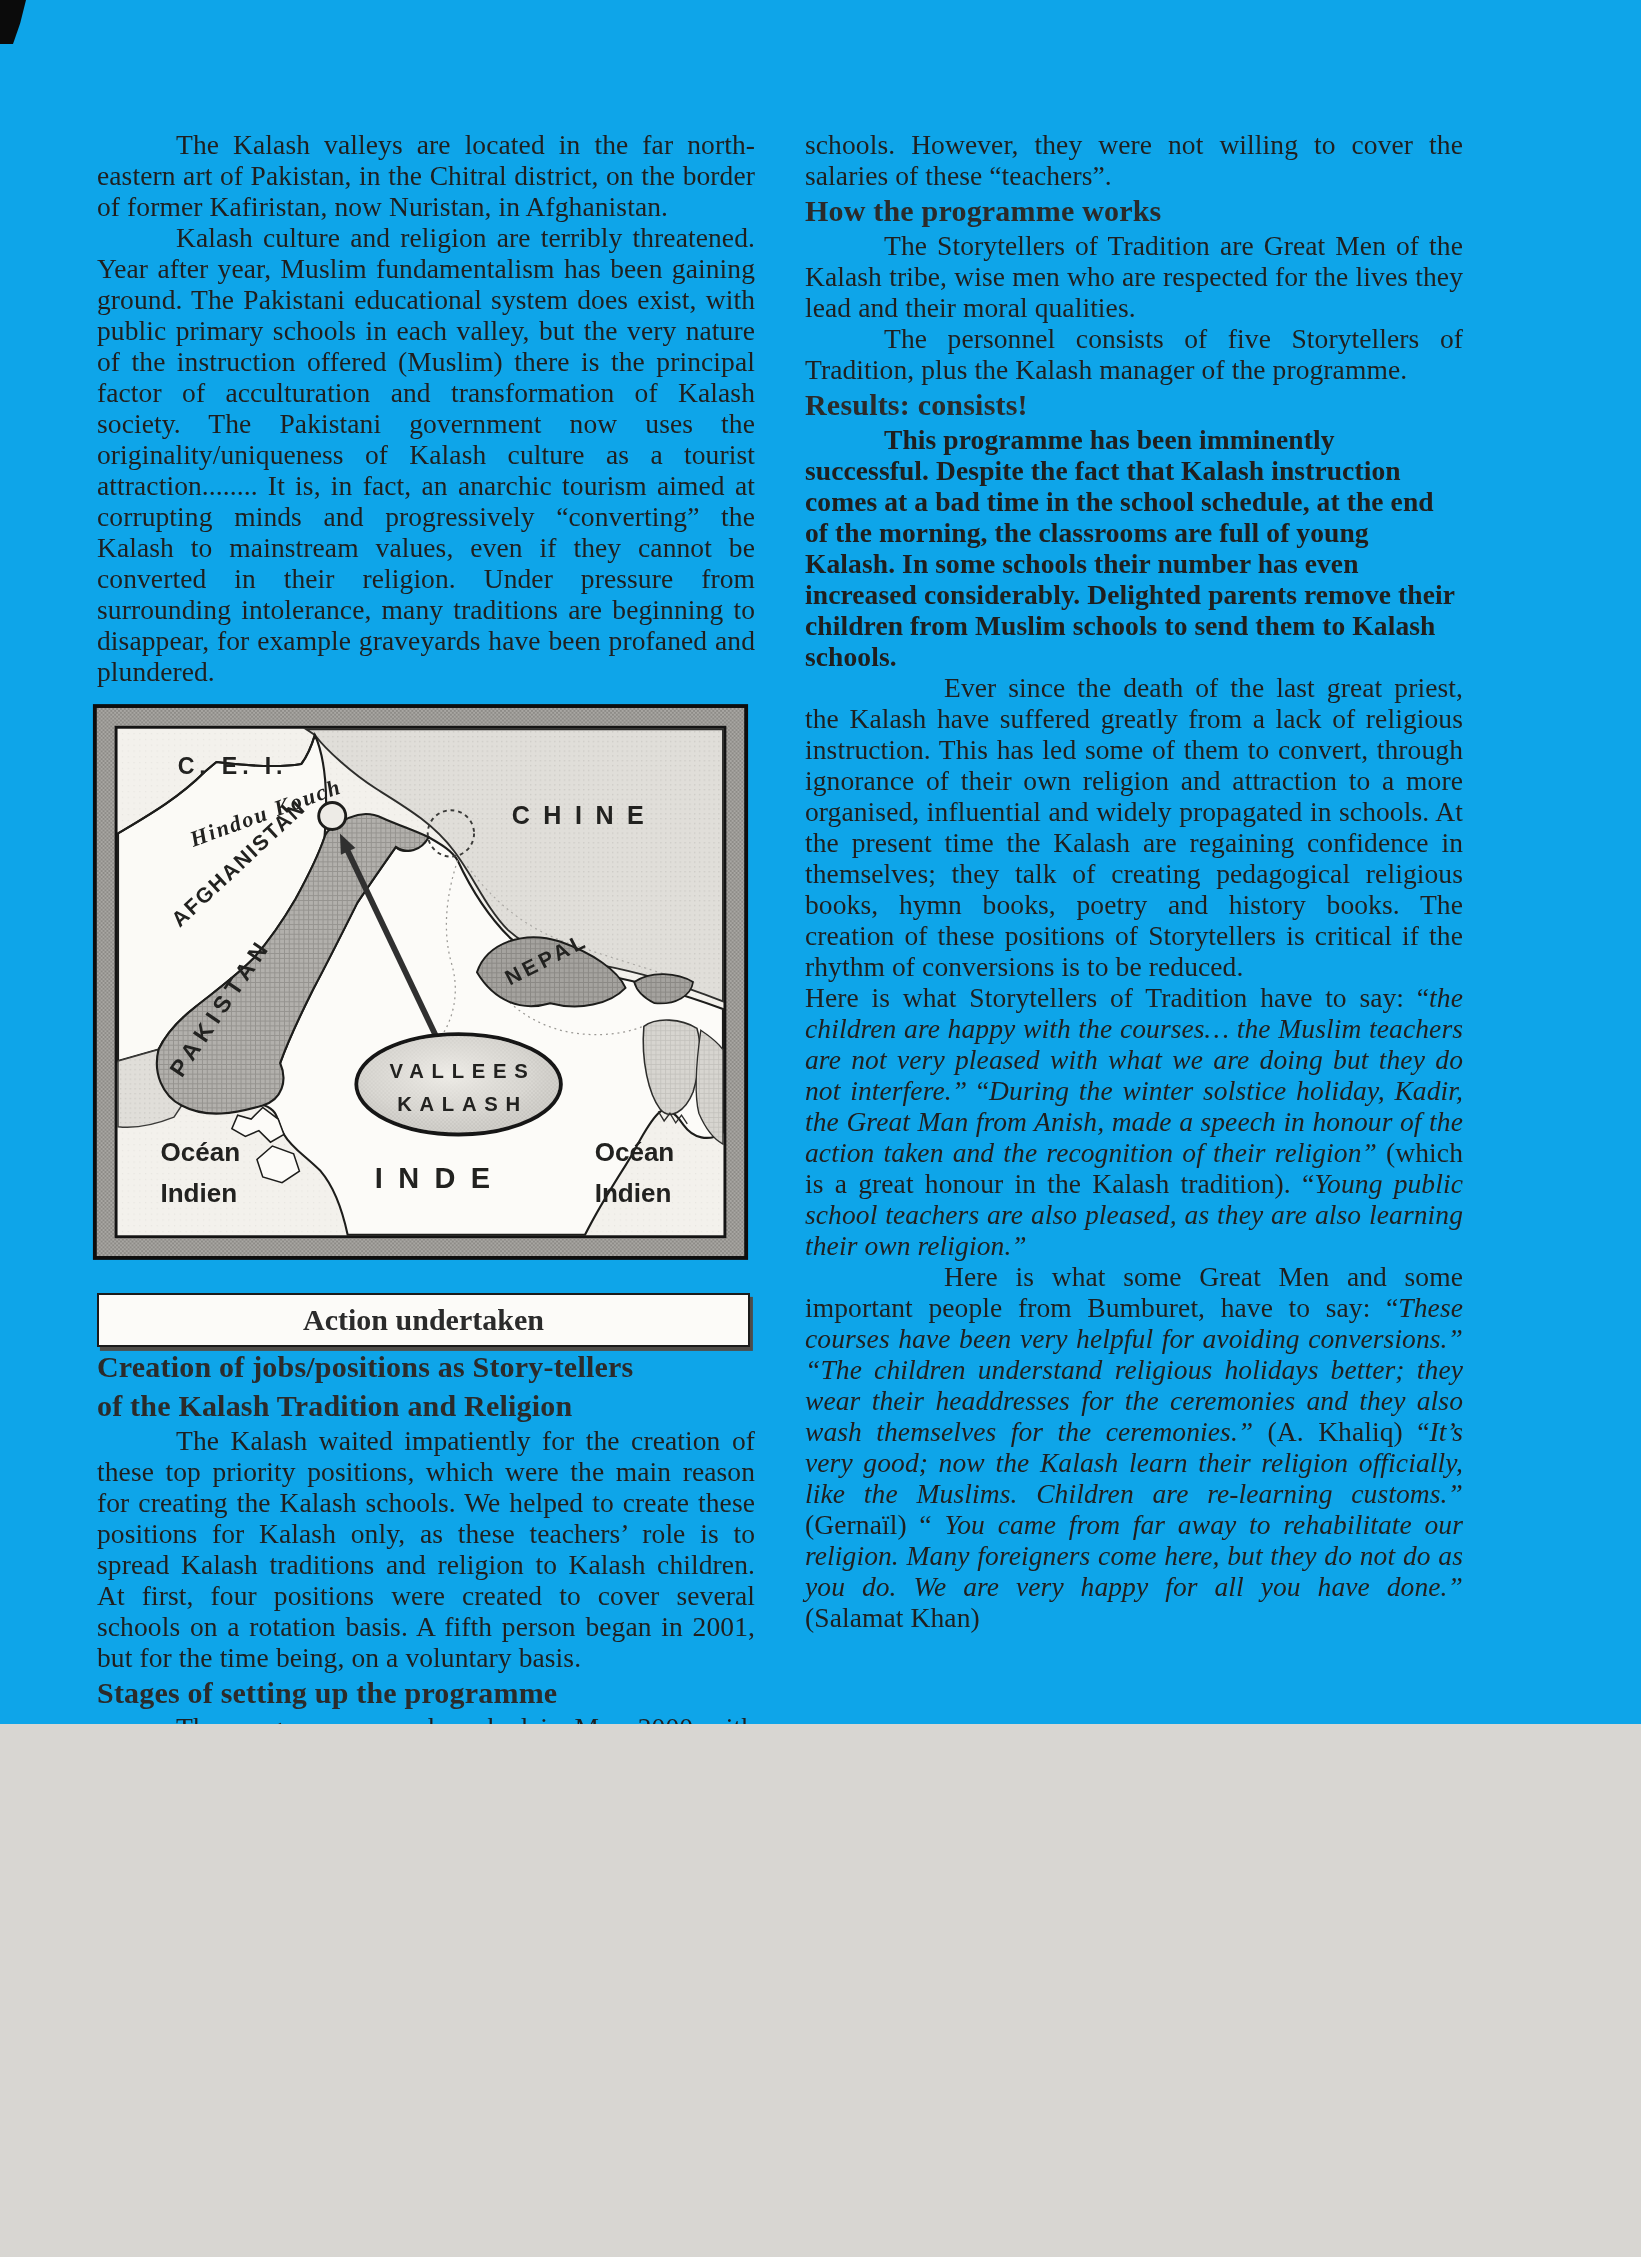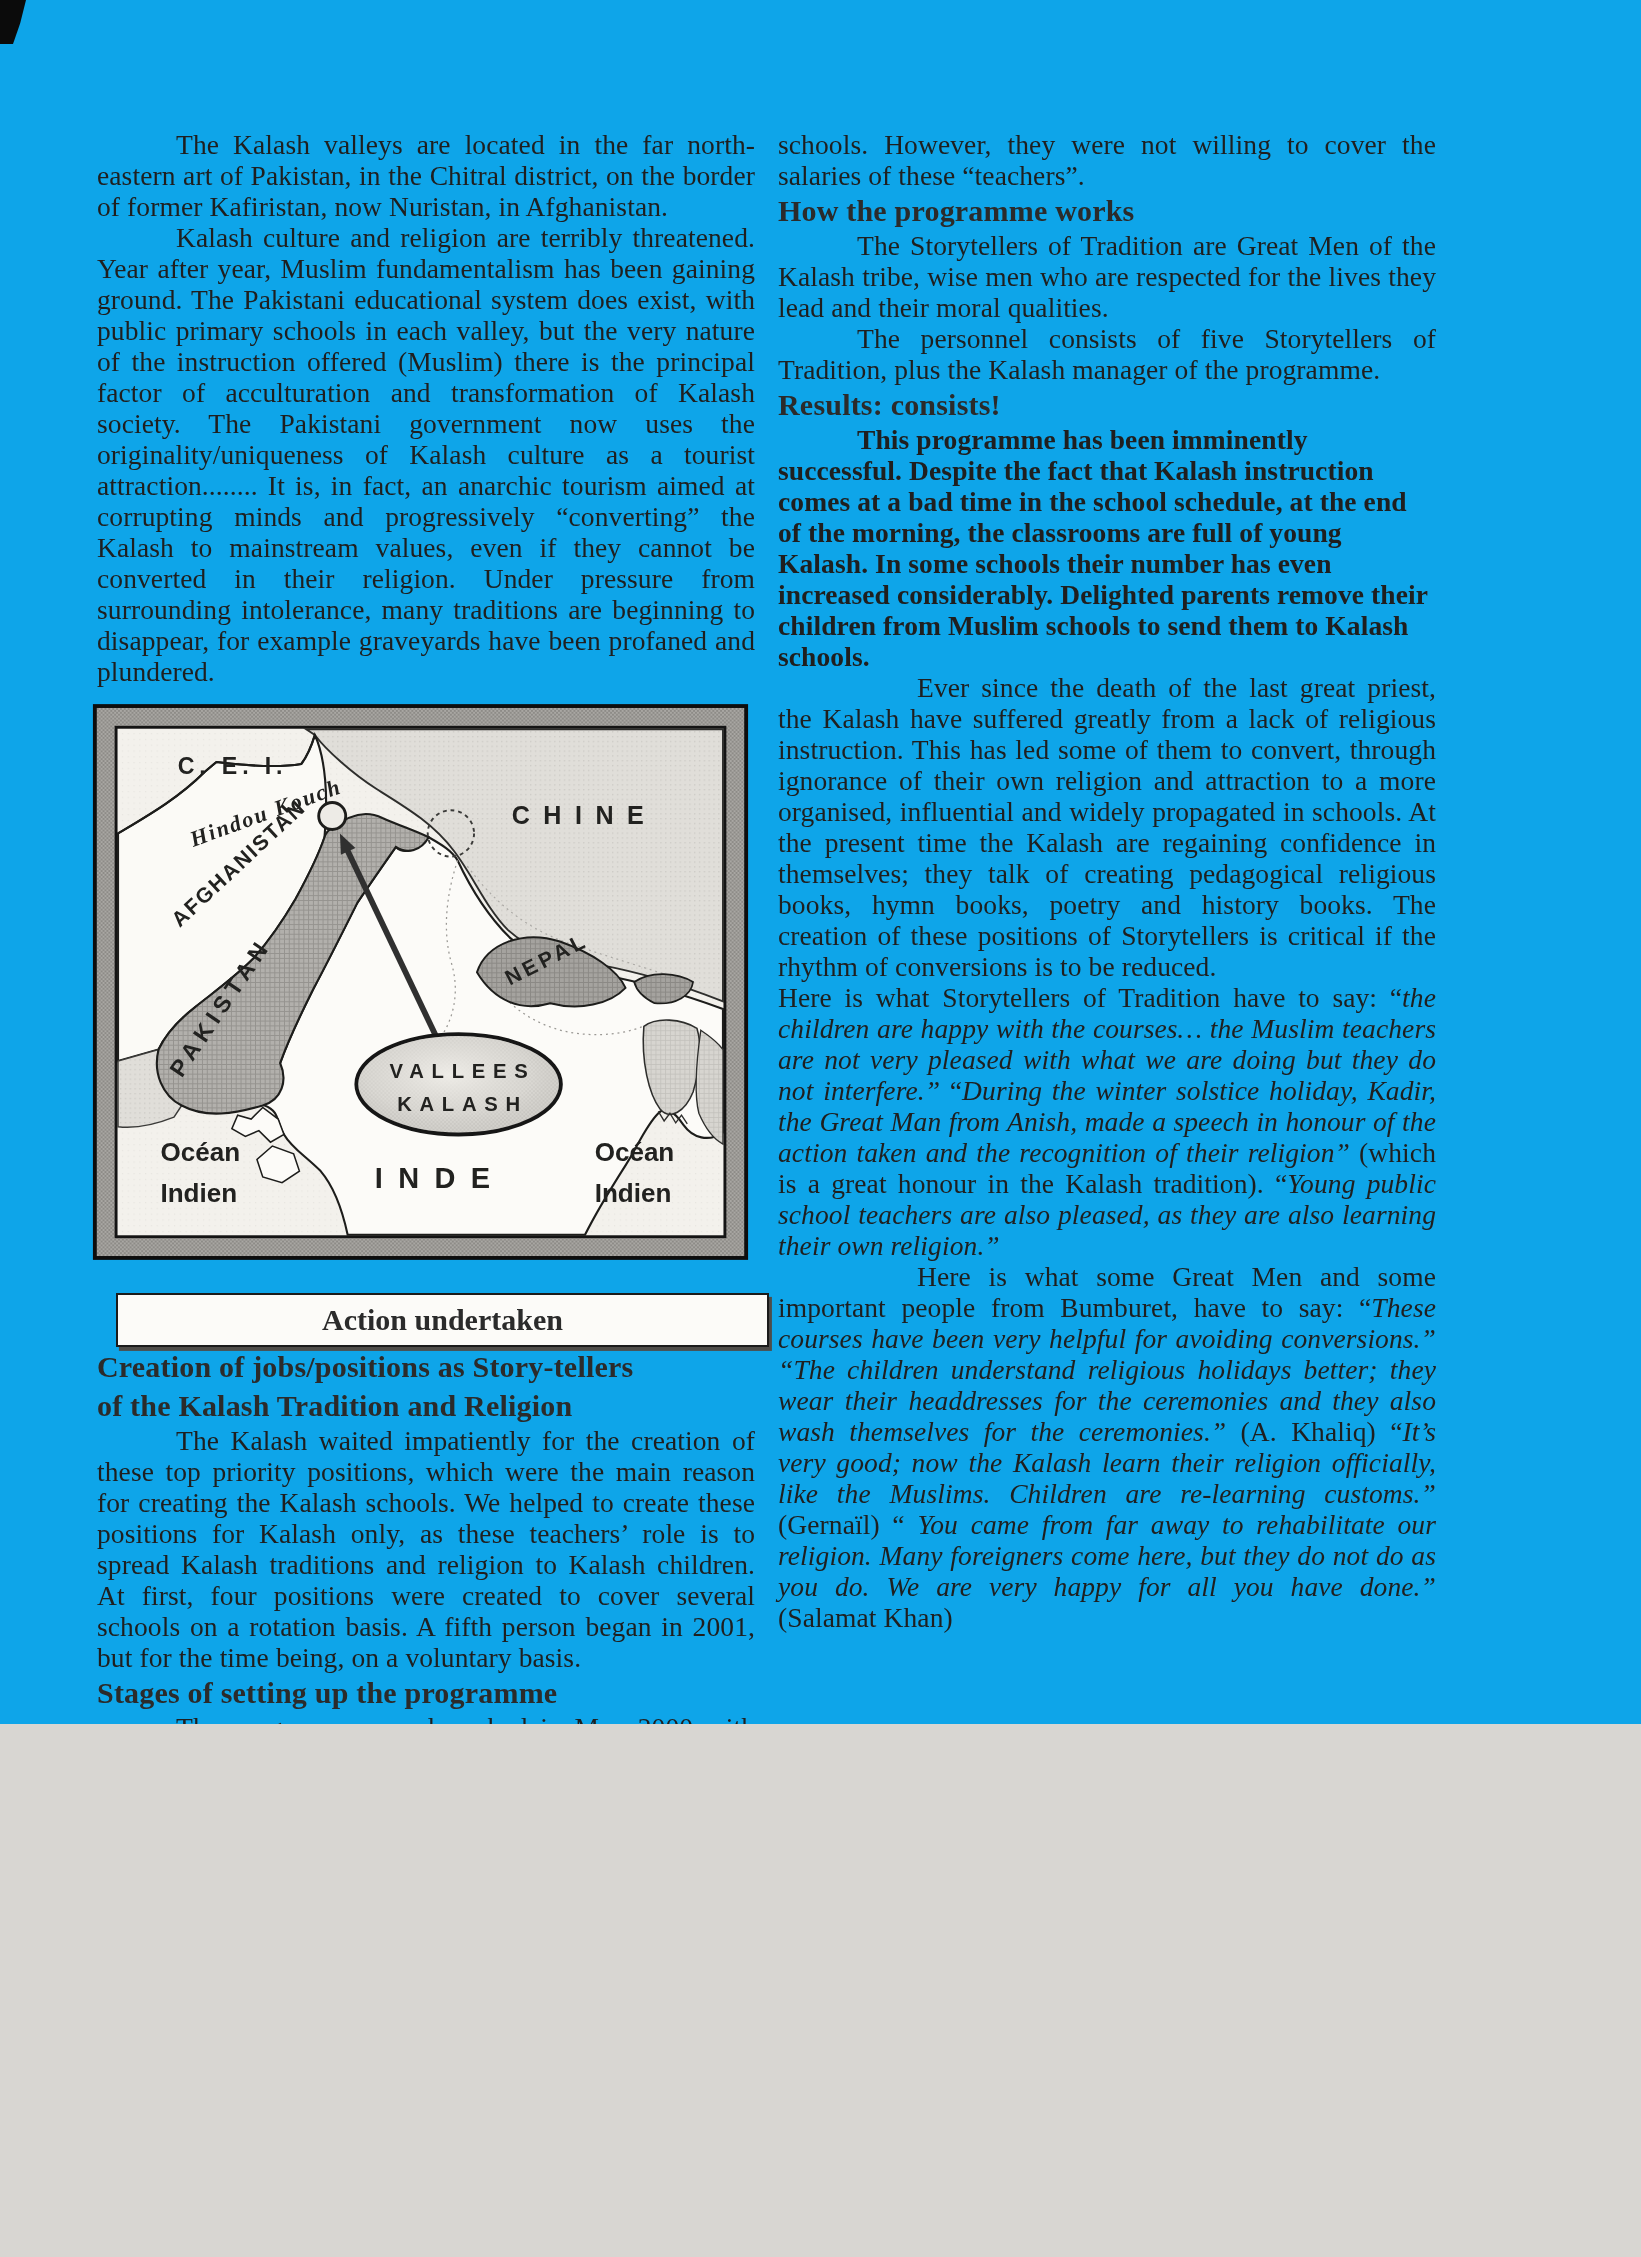--- a/index.html
+++ b/index.html
@@ -7,35 +7,35 @@
     position:relative; width:1641px; height:1724px;
     background:#0ea5e9; overflow:hidden;
     font-family:"Liberation Serif", serif; color:#1f1f1f;
   }
   .corner-mark {
     position:absolute; top:0; left:0; width:26px; height:44px; background:#0b0b0b;
     clip-path:polygon(0 0,100% 0,78% 52%,50% 100%,0 100%);
   }
   .col { position:absolute; top:0; width:658px; }
   .col-left  { left:97px; padding-top:129px; }
-  .col-right { left:778px; padding-top:129px; }
+  .col-right { left:805px; padding-top:129px; }
   p.body {
     margin:0; font-size:27.5px; line-height:31px;
     text-align:justify; letter-spacing:0.1px;
   }
   p.rag { text-align:left; }
   .ind    { text-indent:79px; }
   .ind-lg { text-indent:139px; }
   .it { font-style:italic; }
   h2.head {
     margin:0; font-size:30px; line-height:39px; font-weight:bold;
     text-align:left; color:#2b2b2b; letter-spacing:0.2px;
   }
   .action-box {
-    margin-top:31px; margin-left:19px; width:649px; height:50px;
+    margin-top:31px; margin-left:0; width:649px; height:50px;
     border:2.4px solid #1b1b1b; background:#fcfbf8;
     box-shadow:2.9px 3.9px 0 #4e4c49;
     display:flex; align-items:center; justify-content:center;
   }
   .action-box span { font-size:30px; font-weight:bold; color:#2b2b2b; }
   
   .l-p2 { margin-top:36px; }
   .map-figure { margin-top:14.5px; margin-left:-5.8px; width:659px; height:560px; }
   .l-h-creation { margin-top:35px; }
   .l-p3 { margin-top:25px; }

